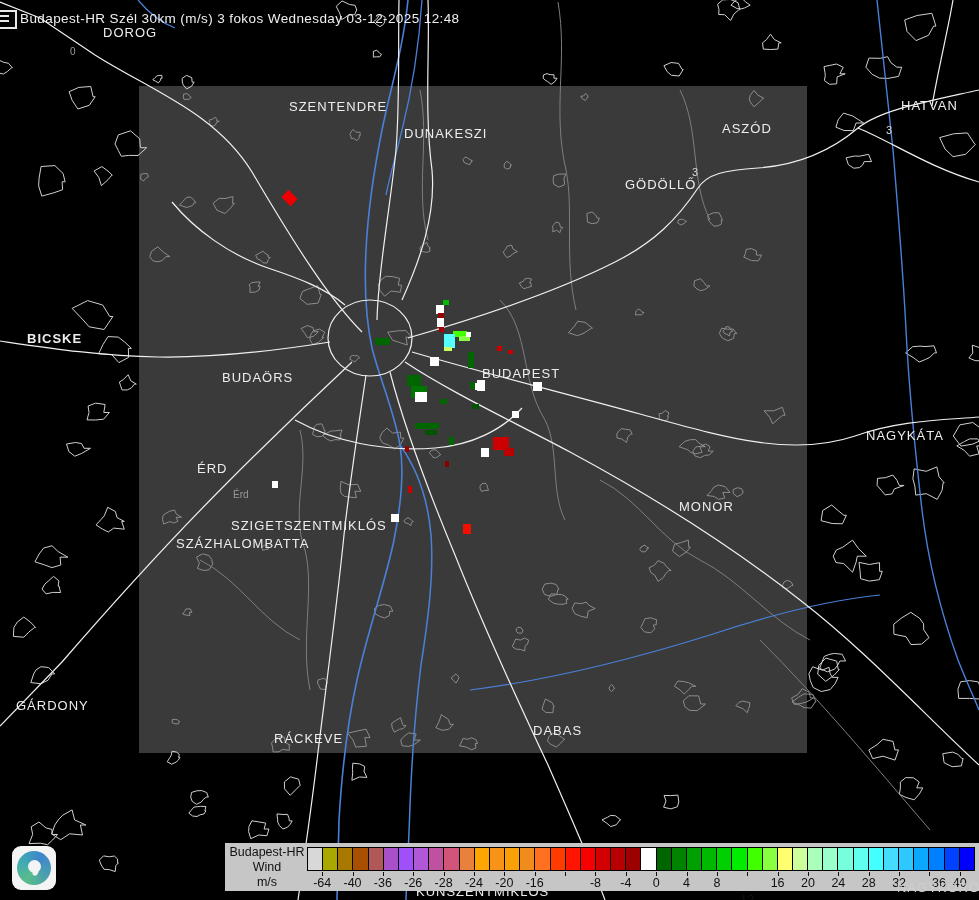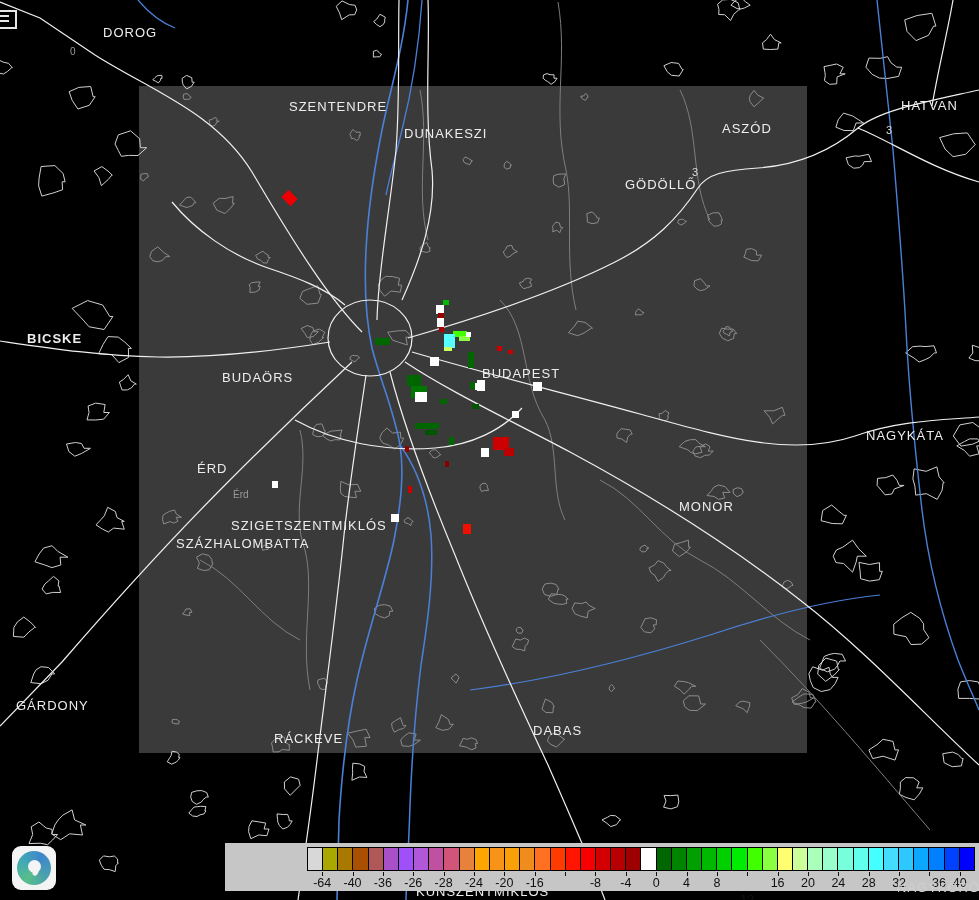--- a/index.html
+++ b/index.html
@@ -205,20 +205,21 @@
       <path d="M405,362 C450,392 510,420 570,452 C650,495 730,545 800,600 C865,650 925,715 979,765" fill="none" stroke="#f0f0f0" stroke-width="1.2"></path>
       <path d="M390,372 C405,430 428,490 455,555 C480,618 515,695 548,765 C570,815 592,865 605,900" fill="none" stroke="#f0f0f0" stroke-width="1.2"></path>
       <path d="M366,375 C358,430 350,480 344,535 C338,595 328,672 318,752 C311,812 303,865 298,900" fill="none" stroke="#f0f0f0" stroke-width="1.2"></path>
       <path d="M352,362 C320,392 275,435 228,482 C180,530 120,595 62,662 L0,726" fill="none" stroke="#f0f0f0" stroke-width="1.2"></path>
       <path d="M330,342 C280,350 220,358 158,357 C100,356 48,348 0,341" fill="none" stroke="#f0f0f0" stroke-width="1.2"></path>
       <path d="M295,420 C335,442 385,452 435,448 C472,445 502,430 522,408" fill="none" stroke="#f0f0f0" stroke-width="1.2"></path>
       <path d="M345,305 C325,288 298,278 268,268 C230,255 195,230 172,202" fill="none" stroke="#f0f0f0" stroke-width="1.2"></path>
       <ellipse cx="370" cy="338" rx="42" ry="38" fill="none" stroke="#f0f0f0" stroke-width="1.2"></ellipse>
     </svg>
   <div id="title-icon"></div>
+  <div id="title-bar">Budapest-HR Szél 30km (m/s) 3 fokos Wednesday 03-12-2025 12:48</div>
 
   <div id="labels">
       <div class="city-label" style="left: 103px; top: 25px;">DOROG</div>
       <div class="city-label" style="left: 289px; top: 99px;">SZENTENDRE</div>
       <div class="city-label" style="left: 404px; top: 126px;">DUNAKESZI</div>
       <div class="city-label" style="left: 722px; top: 121px;">ASZÓD</div>
       <div class="city-label" style="left: 625px; top: 177px;">GÖDÖLLŐ</div>
       <div class="city-label" style="left: 901px; top: 98px;">HATVAN</div>
       <div class="city-label" style="left: 27px; top: 331px; font-weight: bold;">BICSKE</div>
       <div class="city-label" style="left: 222px; top: 370px;">BUDAÖRS</div>
@@ -273,20 +274,25 @@
       <div class="echo" style="left: 405px; top: 446px; width: 4px; height: 6px; background: rgb(153, 0, 0);"></div>
       <div class="echo" style="left: 449px; top: 437px; width: 5px; height: 8px; background: rgb(0, 102, 0);"></div>
       <div class="echo" style="left: 445px; top: 461px; width: 4px; height: 6px; background: rgb(136, 0, 0);"></div>
       <div class="echo" style="left: 408px; top: 486px; width: 4px; height: 7px; background: rgb(204, 0, 0);"></div>
       <div class="echo" style="left: 272px; top: 481px; width: 6px; height: 7px; background: rgb(255, 255, 255);"></div>
       <div class="echo" style="left: 391px; top: 514px; width: 8px; height: 8px; background: rgb(255, 255, 255);"></div>
       <div class="echo" style="left: 463px; top: 524px; width: 8px; height: 10px; background: rgb(238, 17, 0);"></div>
     </div>
 
   <div id="legend">
+    <div id="legend-text">
+      <div>Budapest-HR</div>
+      <div>Wind</div>
+      <div>m/s</div>
+    </div>
     <div id="legend-bar">
         <div class="cell" style="background: rgb(216, 216, 216);"></div>
         <div class="cell" style="background: rgb(168, 168, 0);"></div>
         <div class="cell" style="background: rgb(168, 120, 0);"></div>
         <div class="cell" style="background: rgb(168, 80, 0);"></div>
         <div class="cell" style="background: rgb(176, 88, 88);"></div>
         <div class="cell" style="background: rgb(168, 80, 200);"></div>
         <div class="cell" style="background: rgb(160, 80, 248);"></div>
         <div class="cell" style="background: rgb(176, 88, 216);"></div>
         <div class="cell" style="background: rgb(192, 80, 160);"></div>

